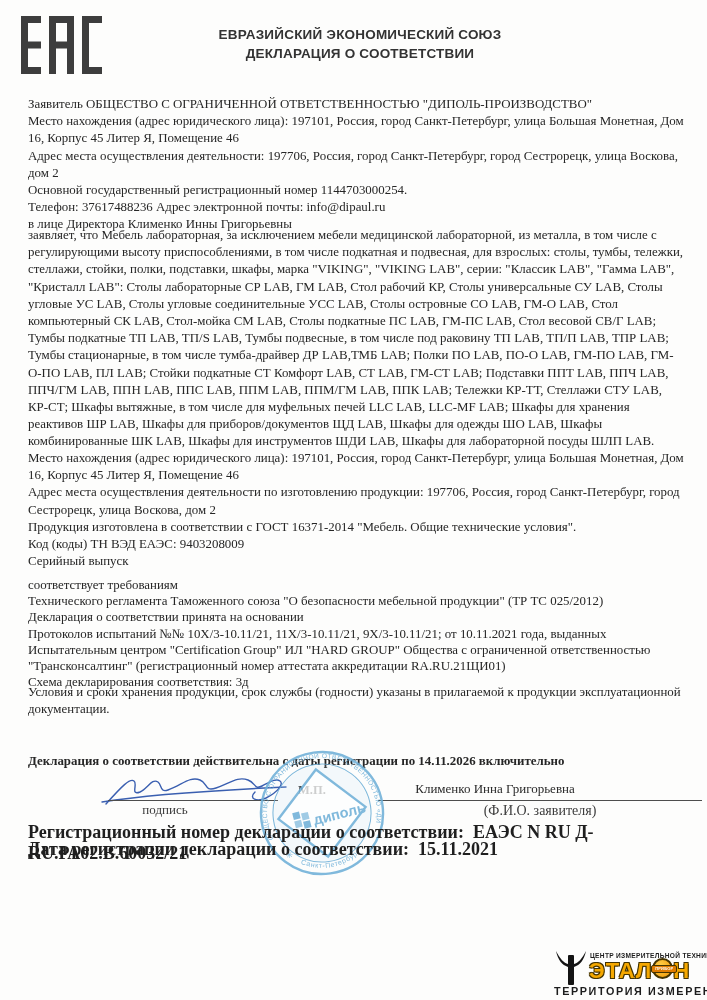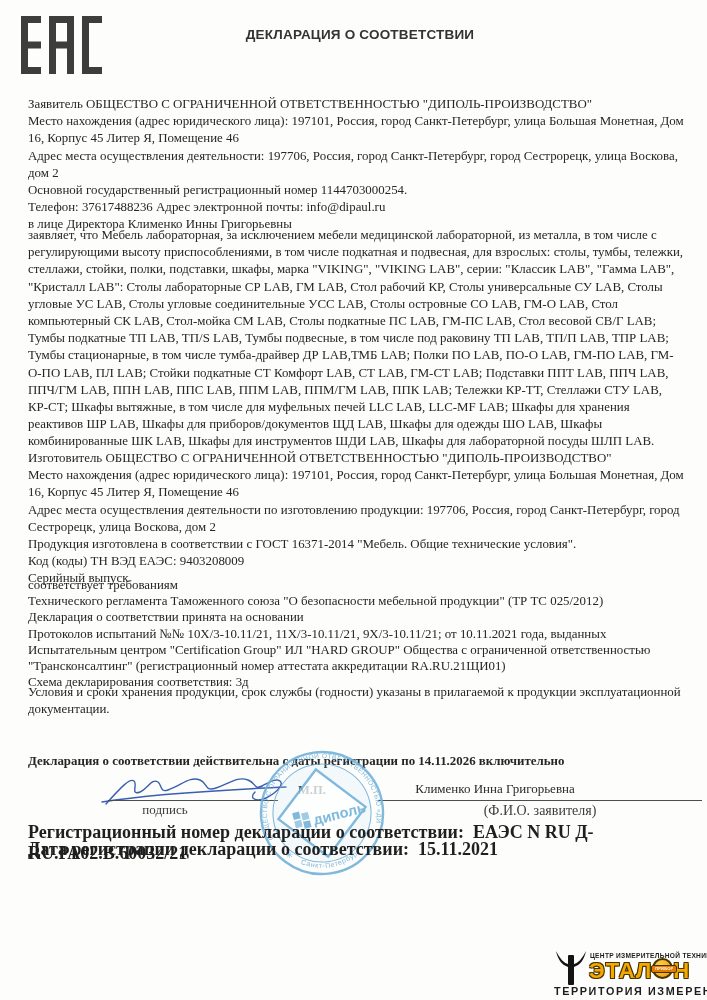--- a/index.html
+++ b/index.html
@@ -73,38 +73,38 @@
   <svg class="eac-mark" width="81" height="58" viewBox="0 0 81 58" aria-hidden="true">
     <g fill="#3d3d3d">
       <path d="M0 0 H20 V7 H7 V25.5 H20 V32.5 H7 V51 H20 V58 H0 Z"></path>
       <path d="M28 58 V0 H53 V58 H46 V7 H35 V58 Z"></path>
       <path d="M35 25.5 H46 V32.5 H35 Z"></path>
       <path d="M61 0 H81 V7 H68 V51 H81 V58 H61 Z"></path>
     </g>
   </svg>
 
   <div class="doc-title">
+    <div>ЕВРАЗИЙСКИЙ ЭКОНОМИЧЕСКИЙ СОЮЗ</div>
     <div>ДЕКЛАРАЦИЯ О СООТВЕТСТВИИ</div>
   </div>
 
   <div class="sec" id="sec1">
     <p><b>Заявитель </b><span>ОБЩЕСТВО С ОГРАНИЧЕННОЙ ОТВЕТСТВЕННОСТЬЮ "ДИПОЛЬ-ПРОИЗВОДСТВО"</span></p>
     <p><span>Место нахождения (адрес юридического лица): 197101, Россия, город Санкт-Петербург, улица Большая Монетная, Дом 16, Корпус 45 Литер Я, Помещение 46</span></p>
     <p><span>Адрес места осуществления деятельности: 197706, Россия, город Санкт-Петербург, город Сестрорецк, улица Воскова, дом 2</span></p>
     <p><span>Основной государственный регистрационный номер 1144703000254.</span></p>
     <p><span>Телефон: 37617488236 Адрес электронной почты: info@dipaul.ru</span></p>
     <p><span>в лице Директора Клименко Инны Григорьевны</span></p>
   </div>
 
   <div class="sec" id="sec2">
     <p><b>заявляет, что </b><span>Мебель лабораторная, за исключением мебели медицинской лабораторной, из металла, в том числе с регулирующими высоту приспособлениями, в том числе подкатная и подвесная, для взрослых: столы, тумбы, тележки, стеллажи, стойки, полки, подставки, шкафы, марка "VIKING", "VIKING LAB", серии: "Классик LAB", "Гамма LAB", "Кристалл LAB": Столы лабораторные СР LAB, ГМ LAB, Стол рабочий КР, Столы универсальные СУ LAB, Столы угловые УС LAB, Столы угловые соединительные УСС LAB, Столы островные СО LAB, ГМ-О LAB, Стол компьютерный СК LAB, Стол-мойка СМ LAB, Столы подкатные ПС LAB, ГМ-ПС LAB, Стол весовой СВ/Г LAB; Тумбы подкатные ТП LAB, ТП/S LAB, Тумбы подвесные, в том числе под раковину ТП LAB, ТП/П LAB, ТПР LAB; Тумбы стационарные, в том числе тумба-драйвер ДР LAB,ТМБ LAB; Полки ПО LAB, ПО-О LAB, ГМ-ПО LAB, ГМ-О-ПО LAB, ПЛ LAB; Стойки подкатные СТ Комфорт LAB, СТ LAB, ГМ-СТ LAB; Подставки ППТ LAB, ППЧ LAB, ППЧ/ГМ LAB, ППН LAB, ППС LAB, ППМ LAB, ППМ/ГМ LAB, ППК LAB; Тележки КР-ТТ, Стеллажи СТУ LAB, КР-СТ; Шкафы вытяжные, в том числе для муфельных печей LLC LAB, LLC-MF LAB; Шкафы для хранения реактивов ШР LAB, Шкафы для приборов/документов ЩД LAB, Шкафы для одежды ШО LAB, Шкафы комбинированные ШК LAB, Шкафы для инструментов ШДИ LAB, Шкафы для лабораторной посуды ШЛП LAB.</span></p>
   </div>
 
   <div class="sec" id="sec3">
-    <p><b>Изготовитель </b><span>ОБЩЕСТВО С ОГРАНИЧЕННОЙ ОТВЕТСТВЕННОСТЬЮ "ДИПОЛЬ-ПРОИЗВОДСТВО"</span></p>
     <p><span>Место нахождения (адрес юридического лица): 197101, Россия, город Санкт-Петербург, улица Большая Монетная, Дом 16, Корпус 45 Литер Я, Помещение 46</span></p>
     <p><span>Адрес места осуществления деятельности по изготовлению продукции: 197706, Россия, город Санкт-Петербург, город Сестрорецк, улица Воскова, дом 2</span></p>
     <p><span>Продукция изготовлена в соответствии с ГОСТ 16371-2014 "Мебель. Общие технические условия".</span></p>
     <p><span>Код (коды) ТН ВЭД ЕАЭС: 9403208009</span></p>
     <p><span>Серийный выпуск</span></p>
   </div>
 
   <div class="sec" id="sec4">
     <p><b>соответствует требованиям</b><span></span></p>
     <p><span>Технического регламента Таможенного союза "О безопасности мебельной продукции" (ТР ТС 025/2012)</span></p>

